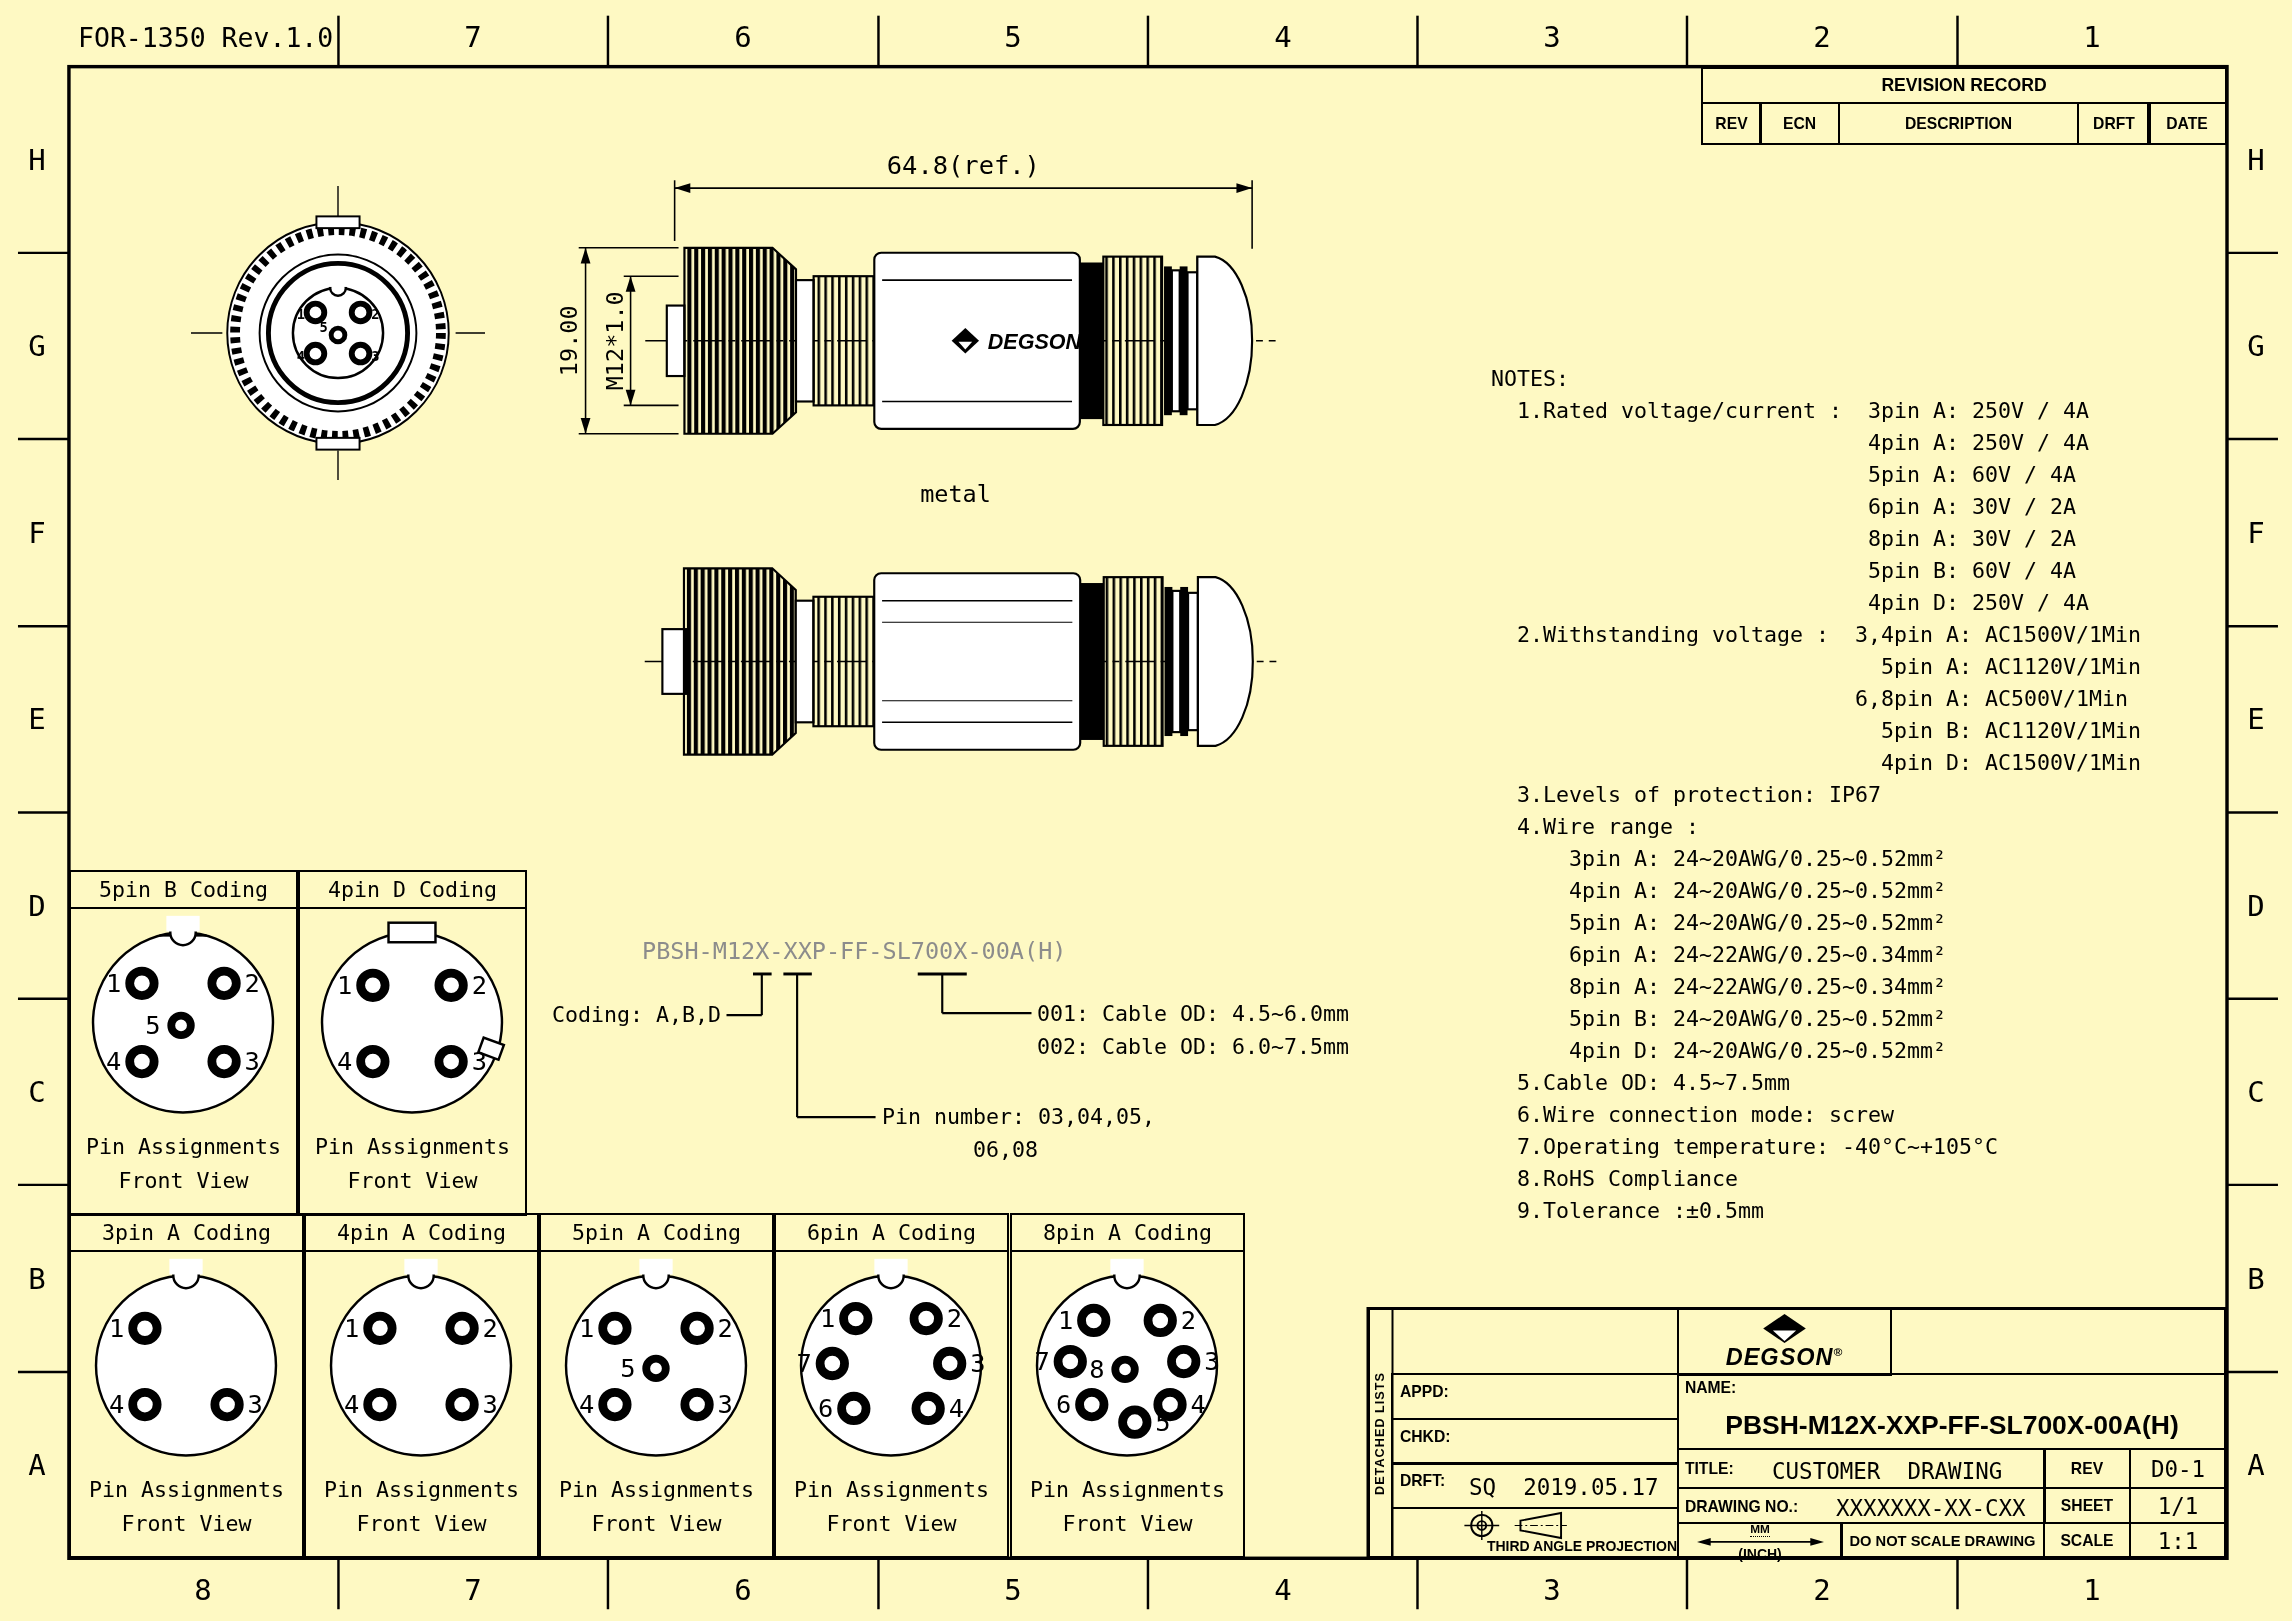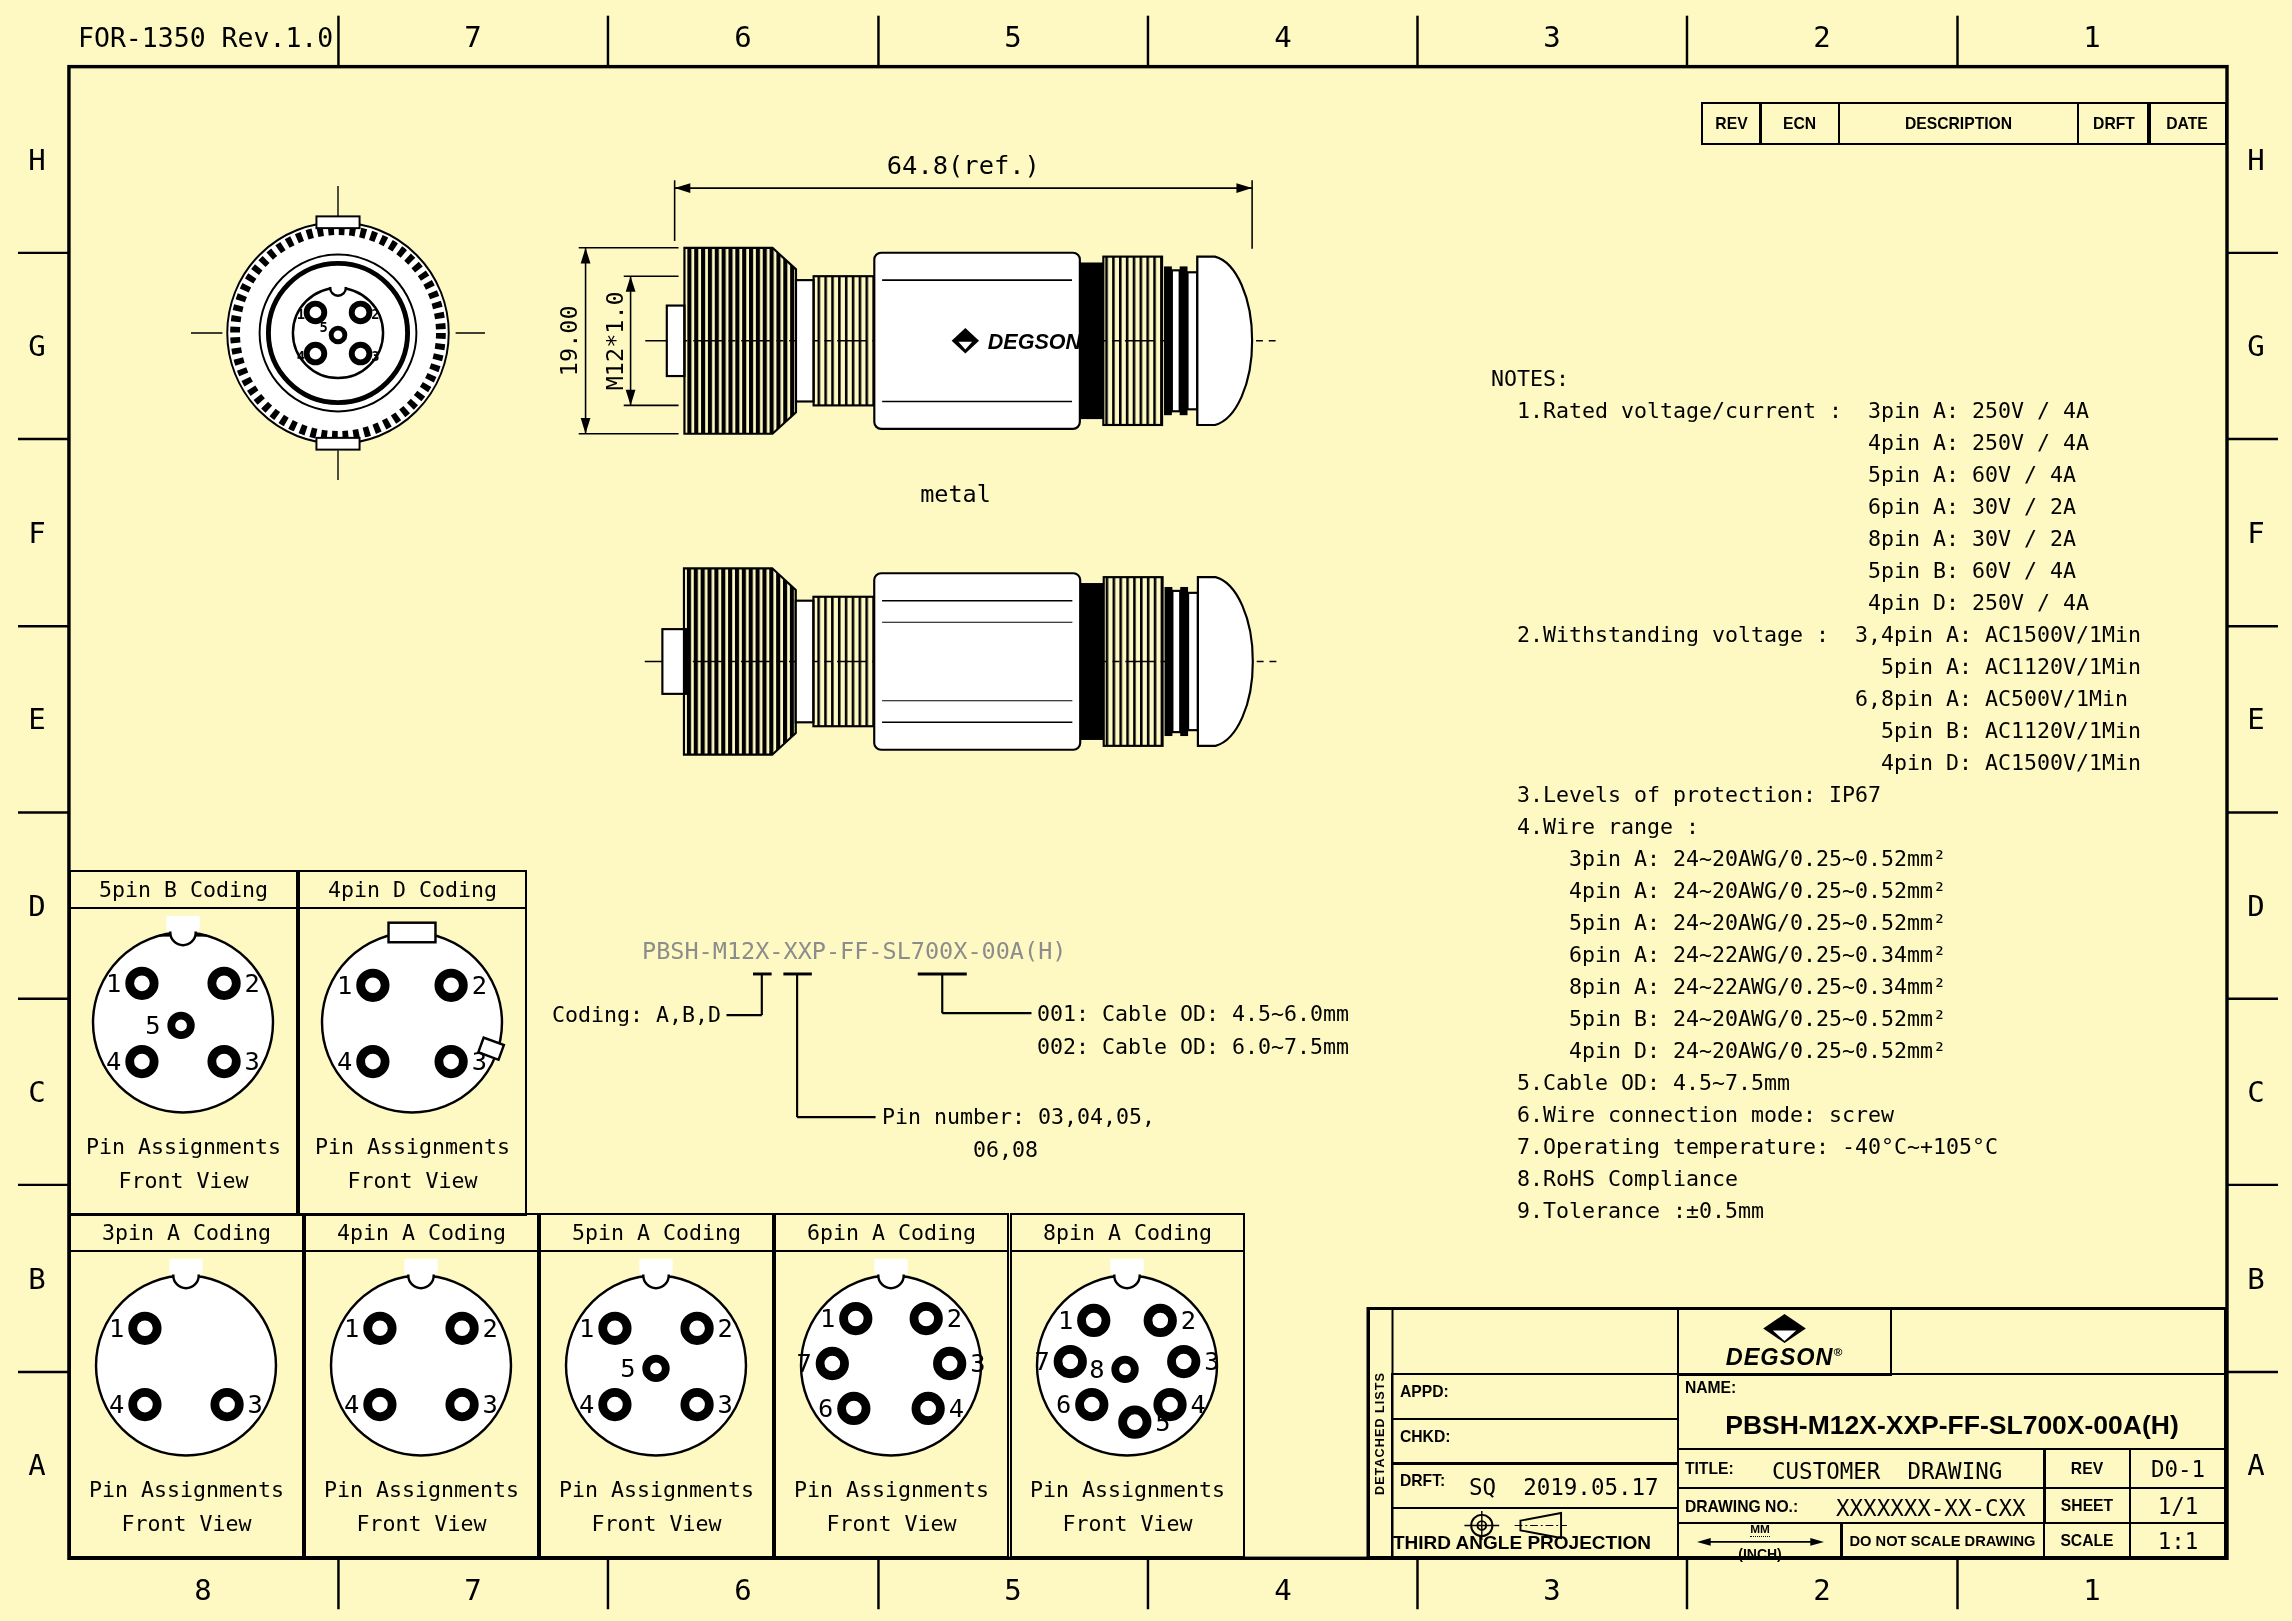--- a/index.html
+++ b/index.html
@@ -87,20 +87,21 @@
       <div class="gridlabel" style="left: 2256px; top: 906px;">D</div>
       <div class="gridlabel" style="left: 37px; top: 1092px;">C</div>
       <div class="gridlabel" style="left: 2256px; top: 1092px;">C</div>
       <div class="gridlabel" style="left: 37px; top: 1279px;">B</div>
       <div class="gridlabel" style="left: 2256px; top: 1279px;">B</div>
       <div class="gridlabel" style="left: 37px; top: 1465px;">A</div>
       <div class="gridlabel" style="left: 2256px; top: 1465px;">A</div>
     </div>
 
   <div class="abs" style="left:1701px;top:67px;width:526px;height:78px">
+    <div class="cell ctr lbl" style="left:0;top:0;width:526px;height:37px;font-size:17.6px">REVISION RECORD</div>
     <div class="cell ctr lbl" style="left:0;top:35px;width:61px;height:43px;font-size:15.7px">REV</div>
     <div class="cell ctr lbl" style="left:58px;top:35px;width:81px;height:43px;font-size:15.7px">ECN</div>
     <div class="cell ctr lbl" style="left:137px;top:35px;width:241px;height:43px;font-size:15.7px">DESCRIPTION</div>
     <div class="cell ctr lbl" style="left:376px;top:35px;width:74px;height:43px;font-size:15.7px">DRFT</div>
     <div class="cell ctr lbl" style="left:446px;top:35px;width:80px;height:43px;font-size:15.7px">DATE</div>
   </div>
 
   <svg class="abs" style="left:191px;top:186px" width="294" height="294" viewBox="0 0 300 300">
     <line x1="0" y1="150" x2="300" y2="150" stroke="#000" stroke-width="1.4" stroke-dasharray="32 7 8 7"></line>
     <line x1="150" y1="0" x2="150" y2="300" stroke="#000" stroke-width="1.4" stroke-dasharray="32 7 8 7"></line>
@@ -418,21 +419,21 @@
     </div>
     <div class="cell" style="left:24px;top:200px;width:288px;height:52px">
       <svg width="282" height="29" viewBox="0 0 288 30" style="position:absolute;left:0;top:2px">
         <circle cx="90" cy="15" r="11" fill="none" stroke="#000" stroke-width="2"></circle>
         <circle cx="90" cy="15" r="4.5" fill="none" stroke="#000" stroke-width="2"></circle>
         <line x1="72" y1="15" x2="108" y2="15" stroke="#000" stroke-width="1.5"></line>
         <line x1="90" y1="-1" x2="90" y2="31" stroke="#000" stroke-width="1.5"></line>
         <polygon points="130,10 172,2 172,28 130,20" fill="none" stroke="#000" stroke-width="2"></polygon>
         <line x1="124" y1="15" x2="178" y2="15" stroke="#000" stroke-width="1.2" stroke-dasharray="8 3 2 3"></line>
       </svg>
-      <div class="lbl" style="position:absolute;left:0;bottom:2.9px;width:100%;text-align:left;font-size:19px">THIRD ANGLE PROJECTION</div>
+      <div class="lbl" style="position:absolute;left:0;bottom:2.9px;width:100%;text-align:right;font-size:14px">THIRD ANGLE PROJECTION</div>
     </div>
 
     <div class="cell ctr" style="left:310px;top:0;width:215px;height:69px">
       <div style="text-align:center">
         <svg width="53" height="31" viewBox="0 0 54 32" style="margin:0 auto">
           <polygon points="27,1 49,16 27,31 5,16" fill="#000"></polygon>
           <polygon points="15,18 39,18 27,29" fill="#fff"></polygon>
         </svg>
         <div class="lbl" style="font-size:23.5px;font-style:italic;letter-spacing:1px">
           <span>DEGSON</span><sup style="font-size:11.8px">®</sup>

